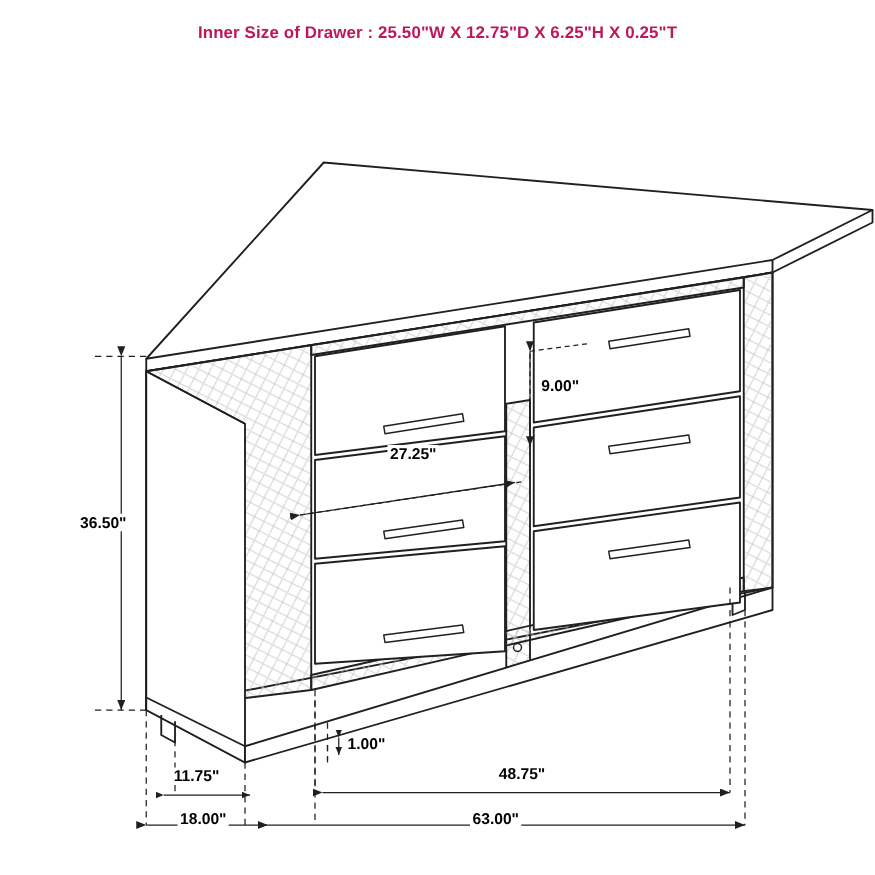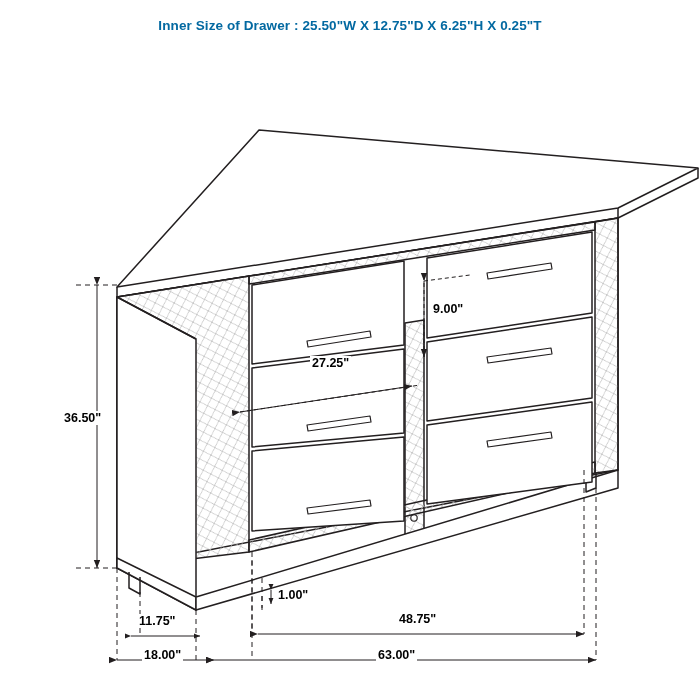--- a/index.html
+++ b/index.html
@@ -23,21 +23,21 @@
   }
   .title {
     position: absolute;
     left: 0;
     top: 18px;
     width: 700px;
     text-align: center;
     font-size: 13.5px;
     font-weight: bold;
     letter-spacing: 0.1px;
-    color: #0369a1;
+    color: #be185d;
   }
   svg#dia {
     position: absolute;
     left: 0;
     top: 0;
     width: 700px;
     height: 700px;
   }
   .dimlabel {
     position: absolute;

